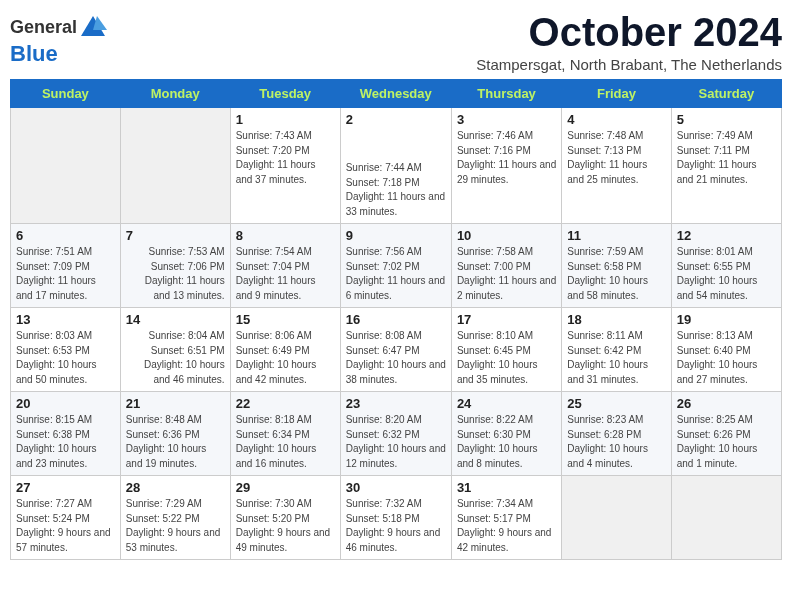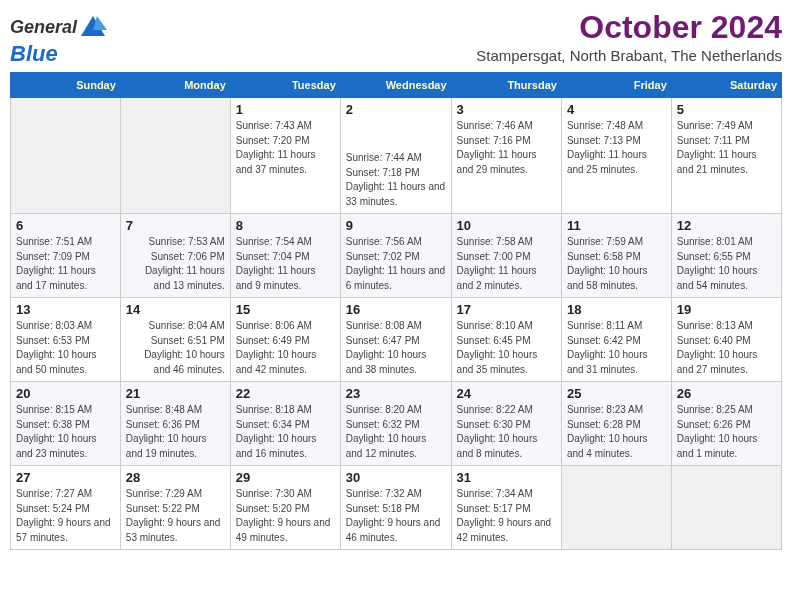--- a/index.html
+++ b/index.html
@@ -13,21 +13,20 @@
     .header-area {
       display: flex;
       align-items: flex-start;
       justify-content: space-between;
       margin-bottom: 4px;
     }
     .logo {
       display: flex;
       align-items: flex-end;
       padding-top: 4px;
-      font-style: italic;
     }
     .logo-text-general {
       font-size: 18px;
       font-weight: bold;
       color: #333;
       line-height: 1.1;
     }
     .logo-text-blue {
       font-size: 22px;
       font-weight: bold;
@@ -36,43 +35,43 @@
     }
     .logo-icon {
       width: 28px;
       height: 28px;
       margin-left: 2px;
     }
     .title-area {
       text-align: right;
     }
     .month-title {
-      font-size: 32px;
-      font-weight: bold;
-      color: #701a75;
+      font-size: 40px;
+      font-weight: bold;
+      color: #0f172a;
       line-height: 1.1;
     }
     .subtitle {
       font-size: 15px;
       color: #444;
       margin-top: 2px;
     }
     .calendar {
       width: 100%;
       border-collapse: collapse;
       border: 1px solid #ccc;
       margin-top: 6px;
     }
     .calendar th {
       background-color: #1a6cc7;
-      color: #fef9c3;
-      font-size: 11px;
+      color: #bef264;
+      font-size: 13px;
       font-weight: bold;
       padding: 6px 4px;
-      text-align: right;
+      text-align: center;
       border: 1px solid #1a6cc7;
     }
     .calendar td {
       border: 1px solid #ccc;
       vertical-align: top;
       padding: 4px 5px;
       width: 113px;
       min-height: 70px;
       font-size: 10.5px;
       color: #333;

